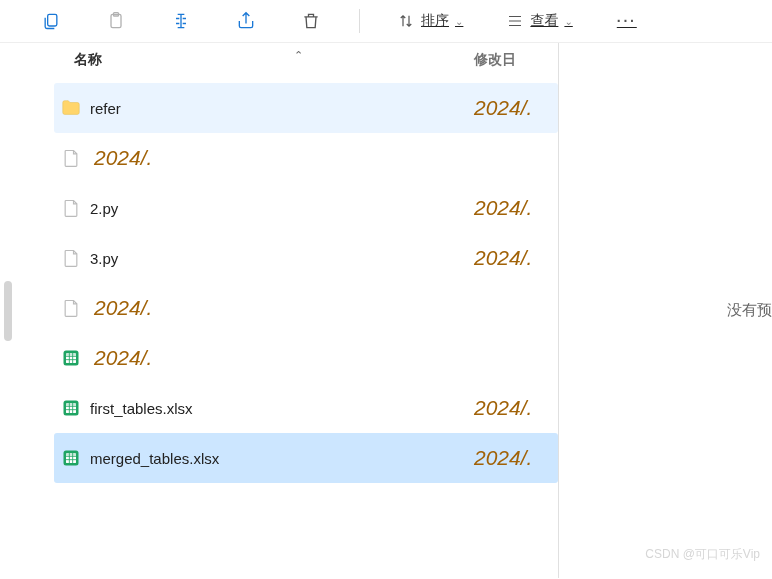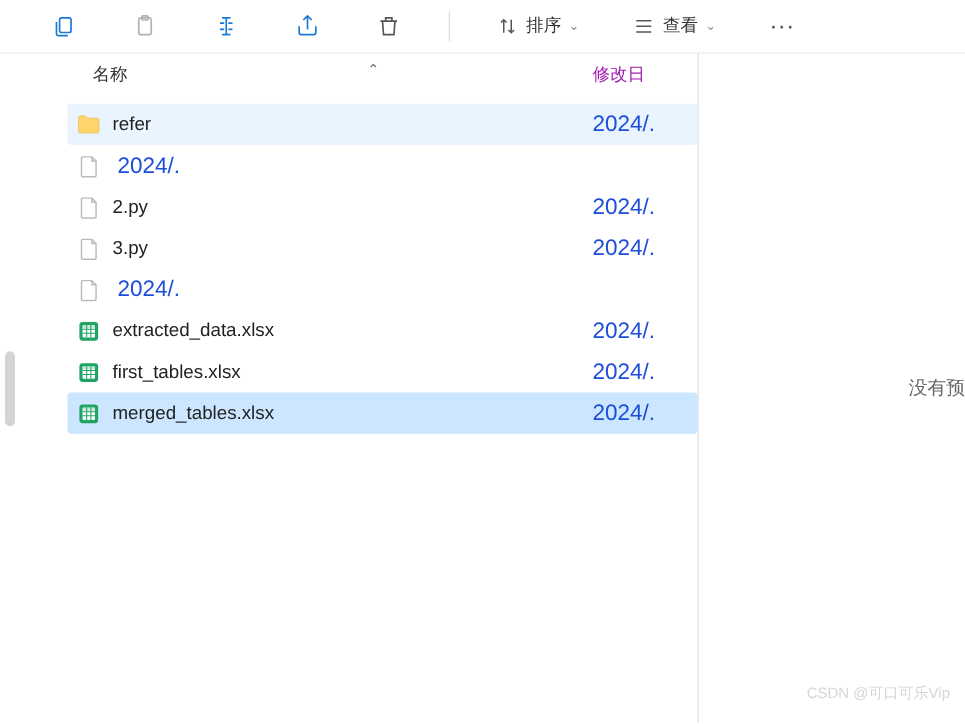--- a/index.html
+++ b/index.html
@@ -13,20 +13,21 @@
     overflow: hidden;
     position: relative;
   }
   .toolbar {
     display: flex;
     align-items: center;
     gap: 43px;
     padding: 6px 40px;
     border-bottom: 1px solid #eee;
     height: 43px;
+    text-decoration: underline;
   }
   .toolbar .icon-btn {
     width: 22px; height: 22px;
     display: flex; align-items: center; justify-content: center;
     color: #555;
     cursor: pointer;
   }
   .toolbar .icon-btn.accent { color: #1a78d6; }
   .toolbar .sep {
     width: 1px; height: 24px; background: #ddd;
@@ -59,61 +60,64 @@
     height: 34px;
     align-items: center;
     border-bottom: 1px solid transparent;
     position: relative;
   }
   .col-name {
     flex: 0 0 410px;
     padding-left: 20px;
     color: #333;
     font-size: 14px;
+    font-weight: bold;
   }
   .col-date {
     flex: 1;
     padding-left: 10px;
-    color: #a21caf;
+    color: #737373;
+    font-weight: bold;
   }
   .sort-caret {
     position: absolute;
     left: 240px;
     top: 6px;
     font-size: 11px;
     color: #666;
   }
   .file-list {
     padding-top: 6px;
   }
   .row {
     display: flex;
     align-items: center;
-    height: 33px;
+    height: 50px;
     border-radius: 3px;
     cursor: pointer;
   }
   .row.hover { background: #eaf4ff; }
   .row.selected { background: #cce6ff; }
   .row .icon-cell {
     width: 26px; height: 26px;
     margin-left: 4px;
     display: flex; align-items: center; justify-content: center;
   }
   .row .name-cell {
     flex: 0 0 380px;
     padding-left: 6px;
     font-size: 15px;
     color: #222;
   }
   .row .date-cell {
     flex: 1;
     padding-left: 10px;
-    font-size: 18px;
-    color: #1d4ed8;
+    font-size: 21px;
+    color: #a16207;
+    font-style: italic;
   }
   .preview-pane {
     flex: 1;
     border-left: 1px solid #e0e0e0;
     display: flex;
     align-items: center;
     justify-content: flex-end;
     padding-right: 0;
     color: #666;
     font-size: 15px;
@@ -243,21 +247,20 @@
         </div>
         <div class="row">
           <div class="icon-cell">
             <svg width="20" height="20" viewBox="0 0 24 24">
               <rect x="3" y="3" width="18" height="18" rx="3" fill="#1fa463"></rect>
               <rect x="6" y="6" width="12" height="12" rx="1" fill="#fff"></rect>
               <rect x="6" y="6" width="12" height="3" fill="#1fa463" opacity=".25"></rect>
               <path stroke="#1fa463" stroke-width="1" d="M6 10h12M6 14h12M10 6v12M14 6v12"></path>
             </svg>
           </div>
-          <div class="name-cell">extracted_data.xlsx</div>
           <div class="date-cell">2024/.</div>
         </div>
         <div class="row">
           <div class="icon-cell">
             <svg width="20" height="20" viewBox="0 0 24 24">
               <rect x="3" y="3" width="18" height="18" rx="3" fill="#1fa463"></rect>
               <rect x="6" y="6" width="12" height="12" rx="1" fill="#fff"></rect>
               <rect x="6" y="6" width="12" height="3" fill="#1fa463" opacity=".25"></rect>
               <path stroke="#1fa463" stroke-width="1" d="M6 10h12M6 14h12M10 6v12M14 6v12"></path>
             </svg>

